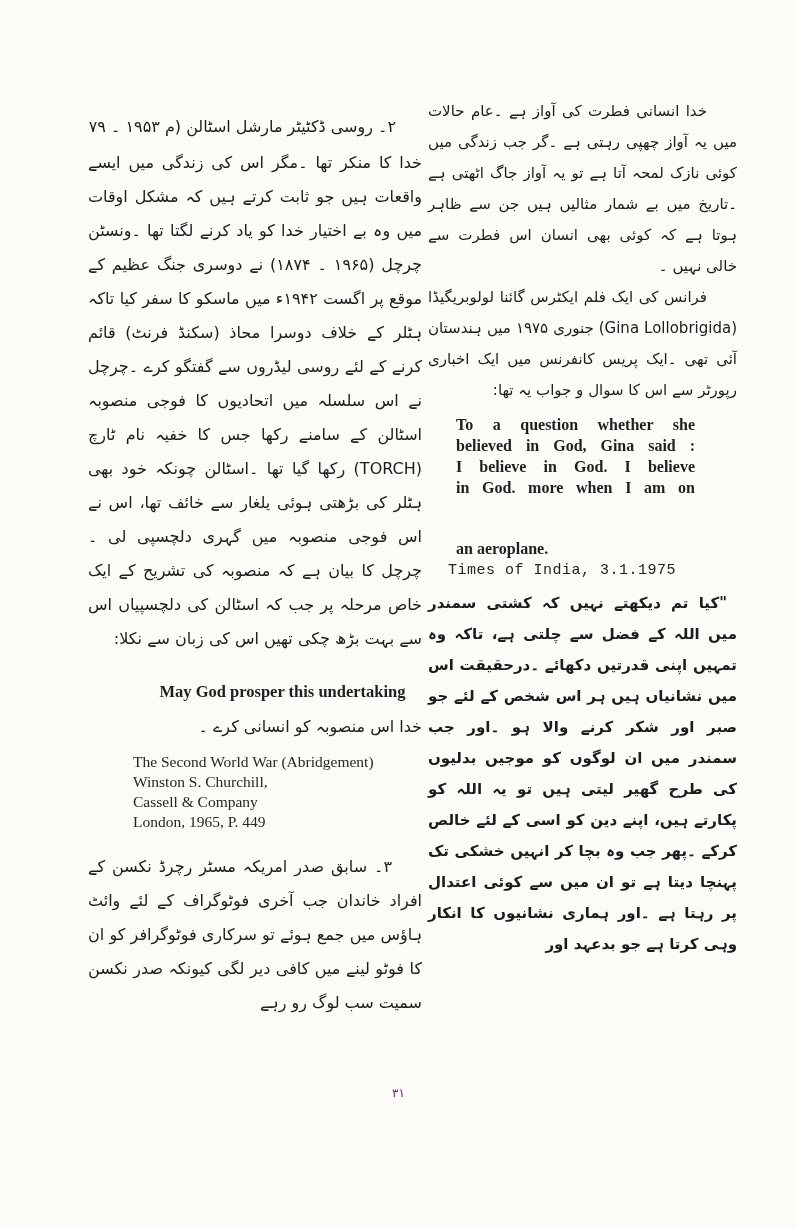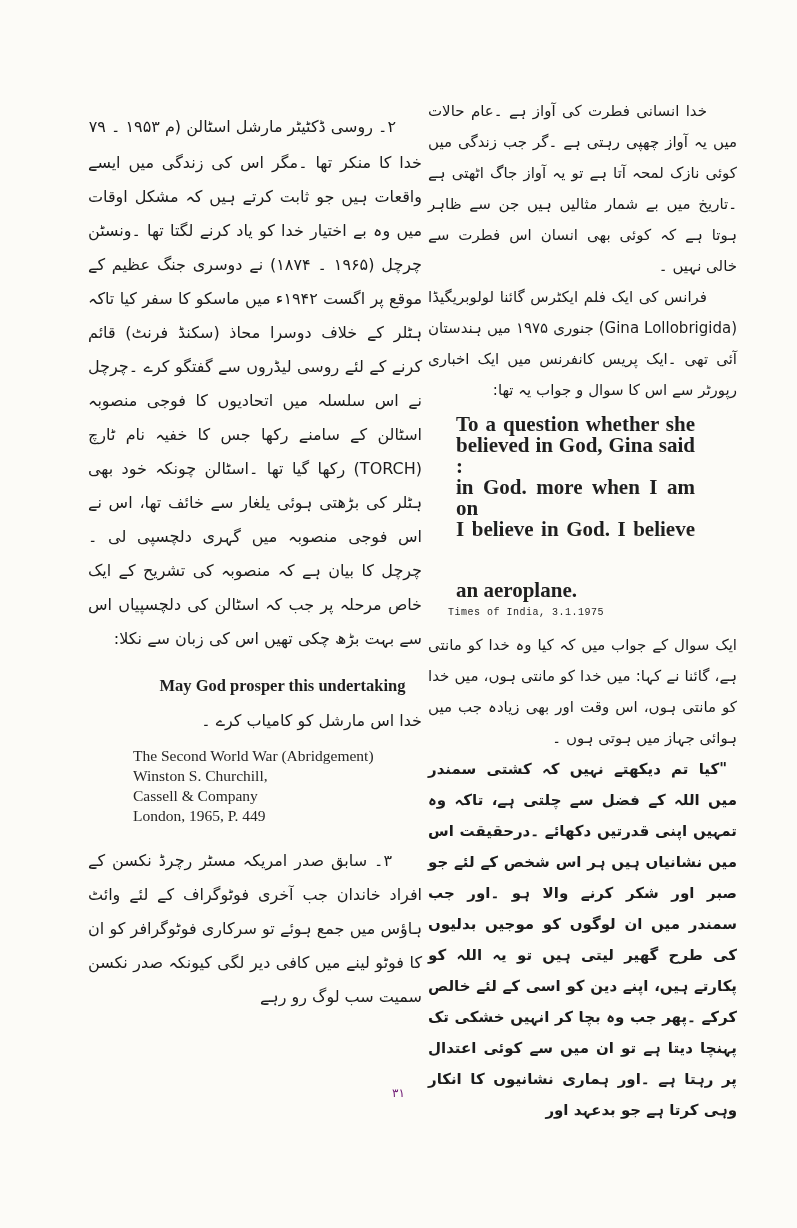--- a/index.html
+++ b/index.html
@@ -26,42 +26,42 @@
   .p-small-indent { text-indent:10px; }
   .quran { font-weight:bold; }
   .ur-line { text-align:right; white-space:nowrap; overflow:hidden; }
   .ur-head { text-align:right; padding-right:26px; margin:6px 0 2px 0; white-space:nowrap; overflow:hidden; }
   .luq-ref { margin-right:26px; }
   
   .en-quote {
     direction:ltr;
     font-family:"Liberation Serif", serif;
     font-weight:bold;
-    font-size:21px; line-height:21px;
+    font-size:16px; line-height:21px;
     color:#1f1f1f;
     margin:8px 42px 2px 28px;
   }
   .en-quote .jl { text-align:justify; text-align-last:justify; }
   .en-quote .ll { text-align:left;margin-top:40px; }
   .quote-src {
     direction:ltr;
     font-family:"Liberation Mono", monospace;
-    font-size:10px; line-height:18px;
+    font-size:15px; line-height:18px;
     letter-spacing:0.5px;
     color:#232323;
     margin:3px 42px 8px 20px;
   }
   .en-center {
     direction:ltr;
     font-family:"Liberation Serif", serif;
     font-weight:bold;
     font-size:16.5px; line-height:24px;
     text-align:center;
     padding-left:55px;
-    margin:18px 0 6px 0;
+    margin:24px 0 6px 0;
     color:#1f1f1f;
   }
   .citation {
     direction:ltr;
     font-family:"Liberation Serif", serif;
     font-size:15.5px; line-height:20px;
     color:#262626;
     margin:8px 0 10px 45px;
   }
   .nixon { margin-top:18px; }
@@ -83,43 +83,42 @@
 
   <div class="col col-right urdu">
 
     <p class="upara p-indent">خدا انسانی فطرت کی آواز ہے ۔عام حالات میں یہ آواز چھپی رہتی ہے ۔گر جب زندگی میں کوئی نازک لمحہ آتا ہے تو یہ آواز جاگ اٹھتی ہے ۔تاریخ میں بے شمار مثالیں ہیں جن سے ظاہر ہوتا ہے کہ کوئی بھی انسان اس فطرت سے خالی نہیں ۔</p>
 
     <p class="upara p-indent">فرانس کی ایک فلم ایکٹرس گائنا لولوبریگیڈا (Gina Lollobrigida) جنوری ۱۹۷۵ میں ہندستان آئی تھی ۔ایک پریس کانفرنس میں ایک اخباری رپورٹر سے اس کا سوال و جواب یہ تھا:</p>
 
     <div class="en-quote">
       <div class="jl">To a question whether she</div>
       <div class="jl">believed in God, Gina said :</div>
+      <div class="jl">I believe in God. I believe</div>
       <div class="jl">in God. more when I am on</div>
-      <div class="jl">I believe in God. I believe</div>
       <div class="ll">an aeroplane.</div>
     </div>
     <div class="quote-src">Times of India, 3.1.1975</div>
 
-    <p class="upara">ایک سوال کے جواب میں کہ کیا وہ خدا کو مانتی ہے، گائنا نے کہا: میں خدا کو مانتی ہوں، میں خدا کو مانتی ہوں، اس وقت اور بھی زیادہ جب میں ہوائی جہاز میں ہوتی ہوں ۔</p>
 
 
     <p class="upara p-small-indent quran">"کیا تم دیکھتے نہیں کہ کشتی سمندر میں اللہ کے فضل سے چلتی ہے، تاکہ وہ تمہیں اپنی قدرتیں دکھائے ۔درحقیقت اس میں نشانیاں ہیں ہر اس شخص کے لئے جو صبر اور شکر کرنے والا ہو ۔اور جب سمندر میں ان لوگوں کو موجیں بدلیوں کی طرح گھیر لیتی ہیں تو یہ اللہ کو پکارتے ہیں، اپنے دین کو اسی کے لئے خالص کرکے ۔پھر جب وہ بچا کر انہیں خشکی تک پہنچا دیتا ہے تو ان میں سے کوئی اعتدال پر رہتا ہے ۔اور ہماری نشانیوں کا انکار وہی کرتا ہے جو بدعہد اور</p>
   </div>
 
   <div class="col col-left urdu">
 
 
 
     <div class="ur-head">۲۔ روسی ڈکٹیٹر مارشل اسٹالن (م ۱۹۵۳ ۔ ۱۸۷۹)</div>
 
     <p class="upara">خدا کا منکر تھا ۔مگر اس کی زندگی میں ایسے واقعات ہیں جو ثابت کرتے ہیں کہ مشکل اوقات میں وہ بے اختیار خدا کو یاد کرنے لگتا تھا ۔ونسٹن چرچل (۱۹۶۵ ۔ ۱۸۷۴) نے دوسری جنگ عظیم کے موقع پر اگست ۱۹۴۲ء میں ماسکو کا سفر کیا تاکہ ہٹلر کے خلاف دوسرا محاذ (سکنڈ فرنٹ) قائم کرنے کے لئے روسی لیڈروں سے گفتگو کرے ۔چرچل نے اس سلسلہ میں اتحادیوں کا فوجی منصوبہ اسٹالن کے سامنے رکھا جس کا خفیہ نام ٹارچ (TORCH) رکھا گیا تھا ۔اسٹالن چونکہ خود بھی ہٹلر کی بڑھتی ہوئی یلغار سے خائف تھا، اس نے اس فوجی منصوبہ میں گہری دلچسپی لی ۔چرچل کا بیان ہے کہ منصوبہ کی تشریح کے ایک خاص مرحلہ پر جب کہ اسٹالن کی دلچسپیاں اس سے بہت بڑھ چکی تھیں اس کی زبان سے نکلا:</p>
 
     <div class="en-center">May God prosper this undertaking</div>
 
-    <div class="ur-line">خدا اس مارشل کو کامیاب کرے ۔</div>
+    <div class="ur-line">خدا اس منصوبہ کو انسانی کرے ۔</div>
 
     <div class="citation">
       <div>The Second World War (Abridgement)</div>
       <div>Winston S. Churchill,</div>
       <div>Cassell &amp; Company</div>
       <div>London, 1965, P. 449</div>
     </div>
 
     <p class="upara p-indent nixon">۳۔ سابق صدر امریکہ مسٹر رچرڈ نکسن کے افراد خاندان جب آخری فوٹوگراف کے لئے وائٹ ہاؤس میں جمع ہوئے تو سرکاری فوٹوگرافر کو ان کا فوٹو لینے میں کافی دیر لگی کیونکہ صدر نکسن سمیت سب لوگ رو رہے</p>
   </div>

